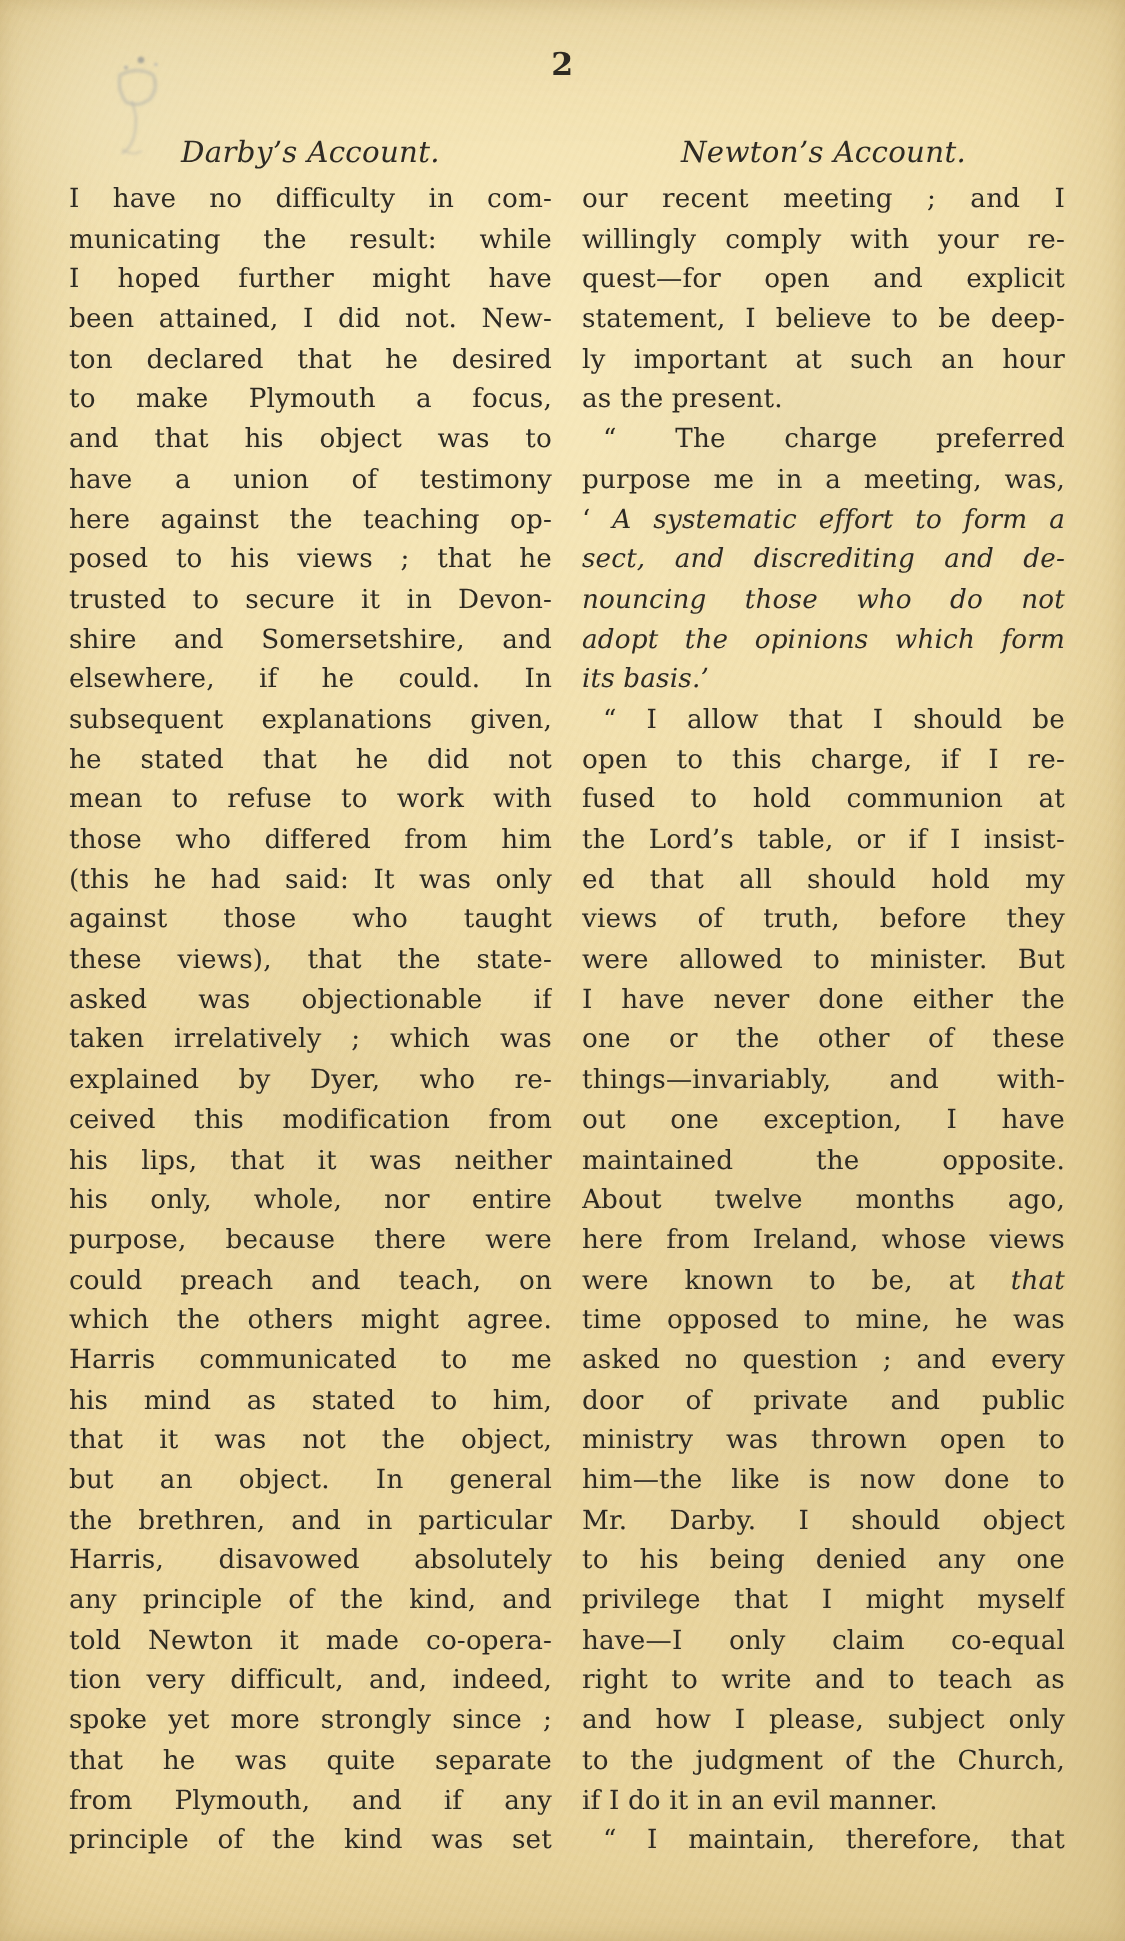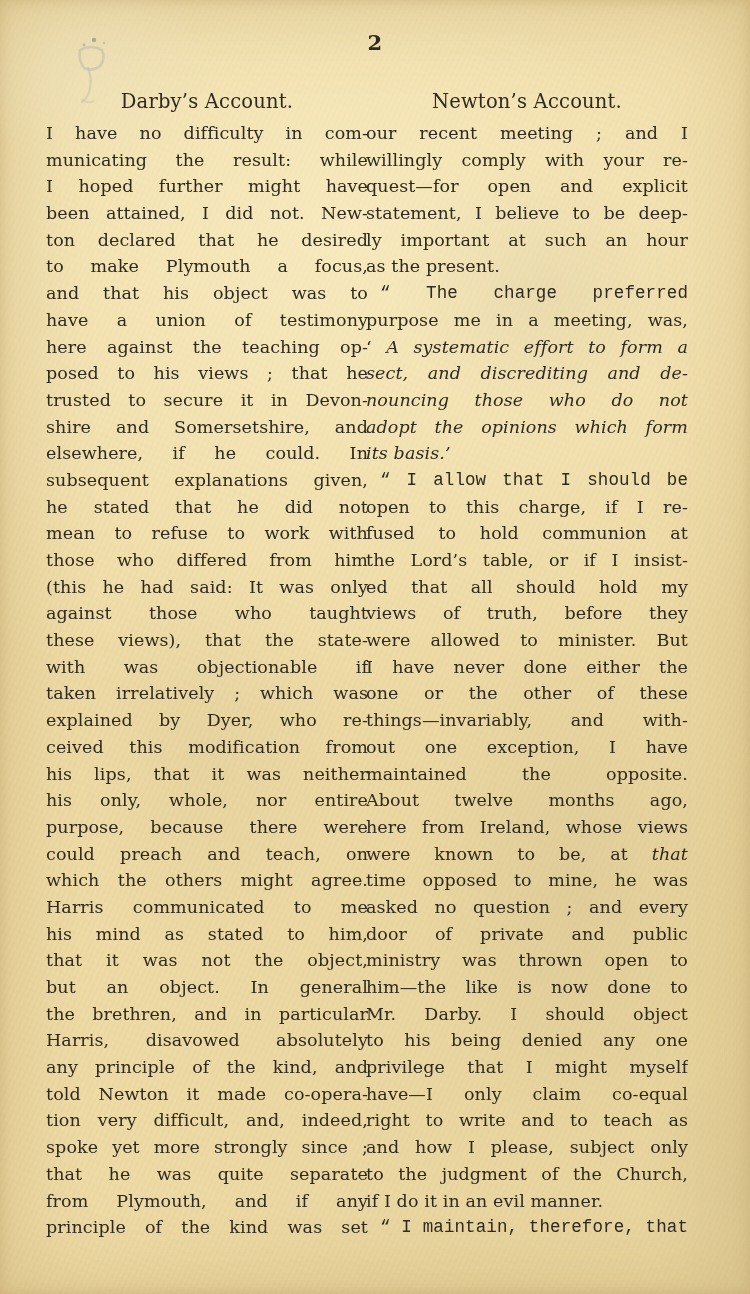--- a/index.html
+++ b/index.html
@@ -49,42 +49,43 @@
 
   .pageno {
     position: absolute; top: 30px; left: 0; right: 0;
     text-align: center;
     font-size: 21px; font-weight: bold;
     letter-spacing: 0.5px;
   }
 
   .col { position: absolute; top: 90px; width: 322px; }
   .col-left  { left: 46px;  }
-  .col-right { left: 366px; }
+  .col-right { left: 388px; }
 
   .col-header {
     text-align: center;
+    font-style: italic;
     font-size: 19.5px;
     height: 30px;
     letter-spacing: 0.2px;
   }
   .col-body { }
 
   .line {
     font-size: 17.5px;
     line-height: 26.7px;
     height: 26.7px;
     overflow: hidden;
     text-align: justify;
     text-align-last: justify;
     white-space: normal;
     letter-spacing: 0.1px;
   }
   .line.last { text-align-last: left; }
-  .line.indent { text-indent: 14px; font-family: Liberation Mono, monospace; }
+  .line.indent { text-indent: 14px; }
   .line i { font-style: italic; }
 </style>
 </head>
 <body>
 
 <div class="page">
 
   <div class="blotch b1"></div>
   <div class="blotch b2"></div>
   <div class="blotch b3"></div>
@@ -120,21 +121,21 @@
         <div class="line"><span>trusted to secure it in Devon-</span></div>
         <div class="line"><span>shire and Somersetshire, and</span></div>
         <div class="line"><span>elsewhere, if he could. In</span></div>
         <div class="line"><span>subsequent explanations given,</span></div>
         <div class="line"><span>he stated that he did not</span></div>
         <div class="line"><span>mean to refuse to work with</span></div>
         <div class="line"><span>those who differed from him</span></div>
         <div class="line"><span>(this he had said: It was only</span></div>
         <div class="line"><span>against those who taught</span></div>
         <div class="line"><span>these views), that the state-</span></div>
-        <div class="line"><span>with was objectionable if</span></div>
+        <div class="line"><span>asked was objectionable if</span></div>
         <div class="line"><span>taken irrelatively ; which was</span></div>
         <div class="line"><span>explained by Dyer, who re-</span></div>
         <div class="line"><span>ceived this modification from</span></div>
         <div class="line"><span>his lips, that it was neither</span></div>
         <div class="line"><span>his only, whole, nor entire</span></div>
         <div class="line"><span>purpose, because there were</span></div>
         <div class="line"><span>could preach and teach, on</span></div>
         <div class="line"><span>which the others might agree.</span></div>
         <div class="line"><span>Harris communicated to me</span></div>
         <div class="line"><span>his mind as stated to him,</span></div>

